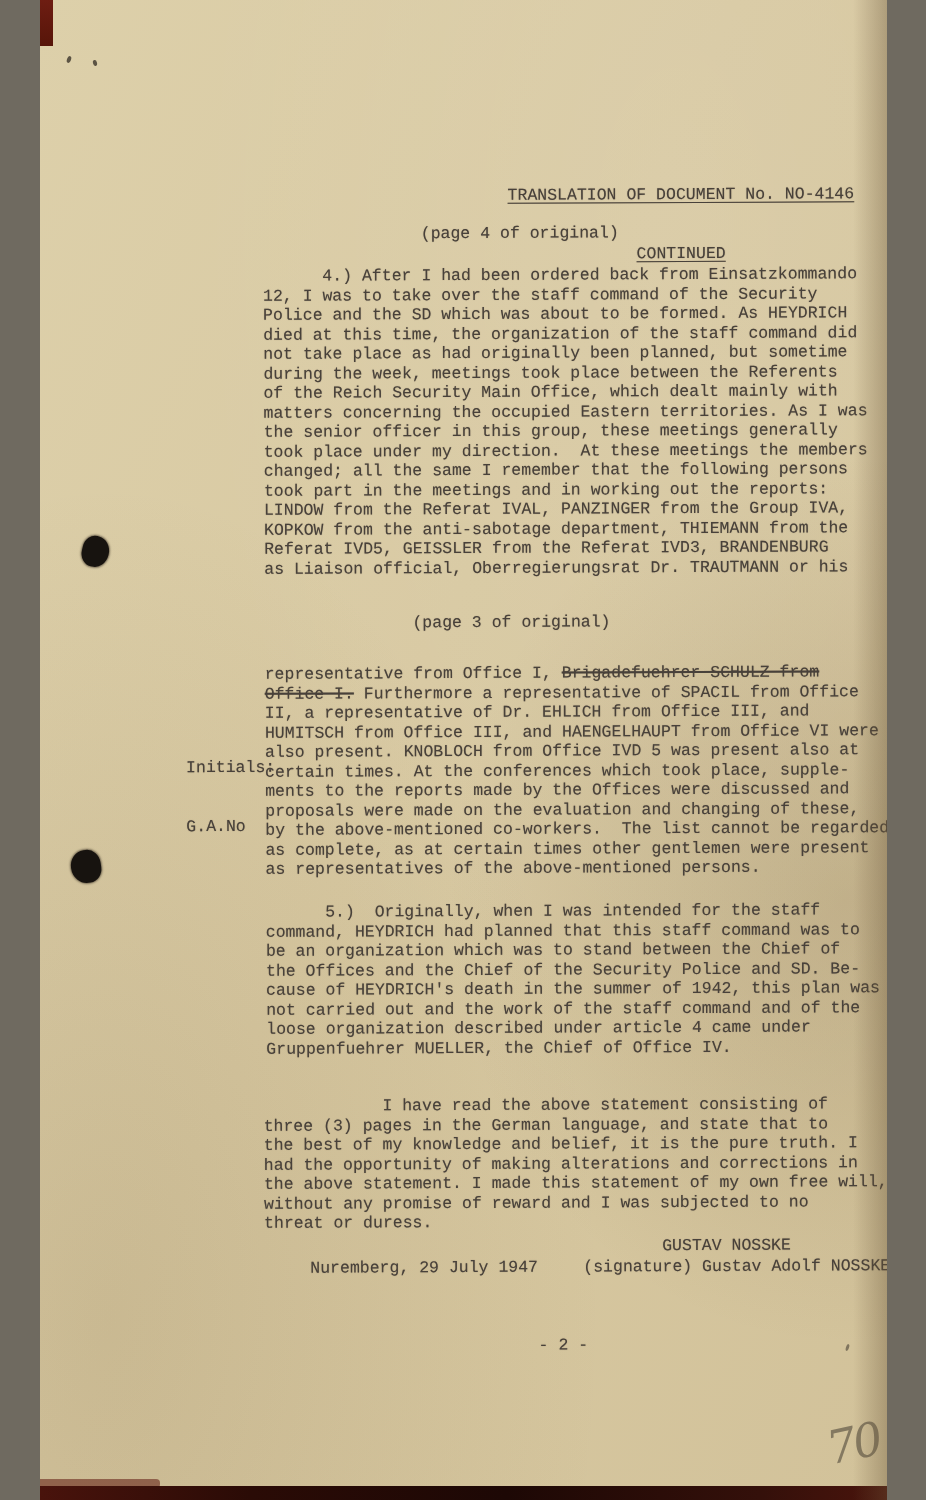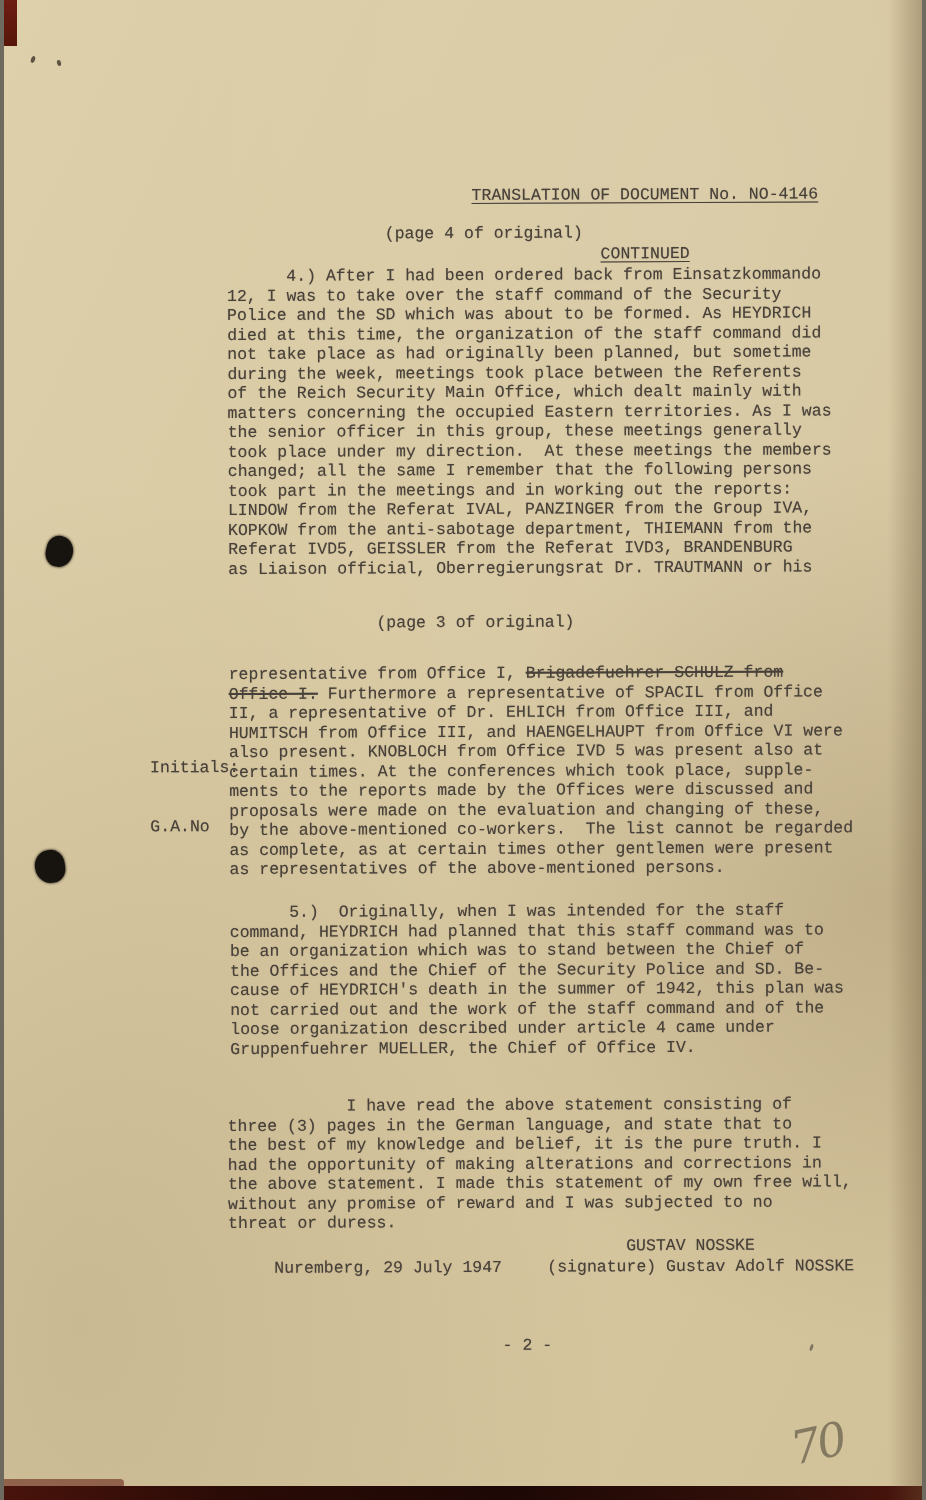--- a/index.html
+++ b/index.html
@@ -1,18 +1,18 @@
 <!DOCTYPE html>
 <html><head>
 <meta charset="utf-8">
 <style>
   html, body { margin: 0; padding: 0; background: #6f6a60; }
   .page {
     position: relative;
-    width: 918px;
+    width: 847px;
     height: 1500px;
     margin: 0 auto;
     overflow: hidden;
     background:
       radial-gradient(ellipse at 75% 15%, rgba(255,255,255,0.08), transparent 55%),
       radial-gradient(ellipse at 8% 88%, rgba(110,85,45,0.14), transparent 45%),
       radial-gradient(ellipse at 95% 60%, rgba(100,75,40,0.18), transparent 35%),
       linear-gradient(115deg, #ddd0aa 0%, #d8c9a2 45%, #d2c29a 100%);
     font-family: "Liberation Mono", "DejaVu Sans Mono", monospace;
     color: #48413a;

